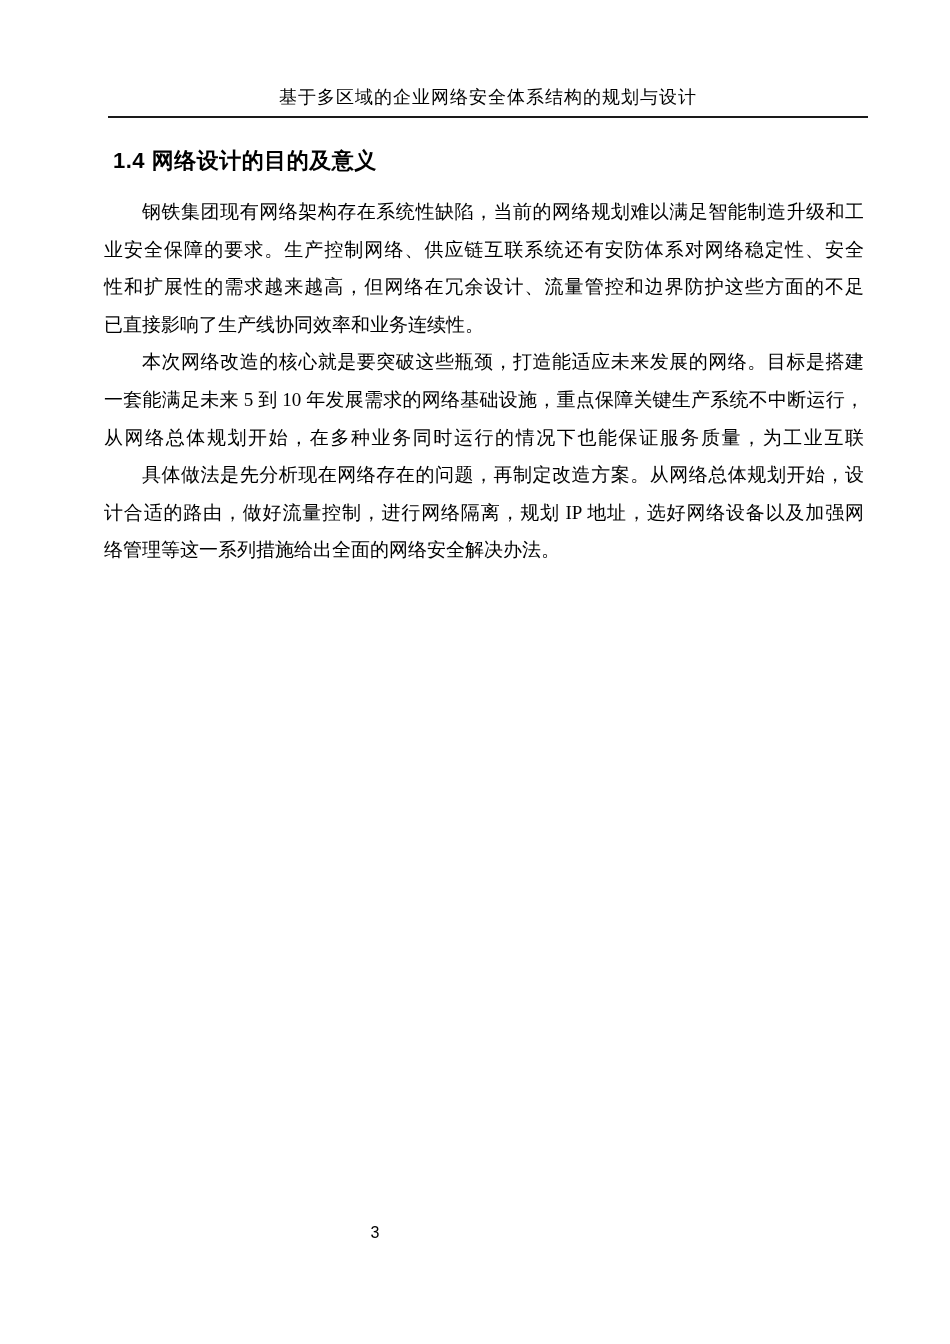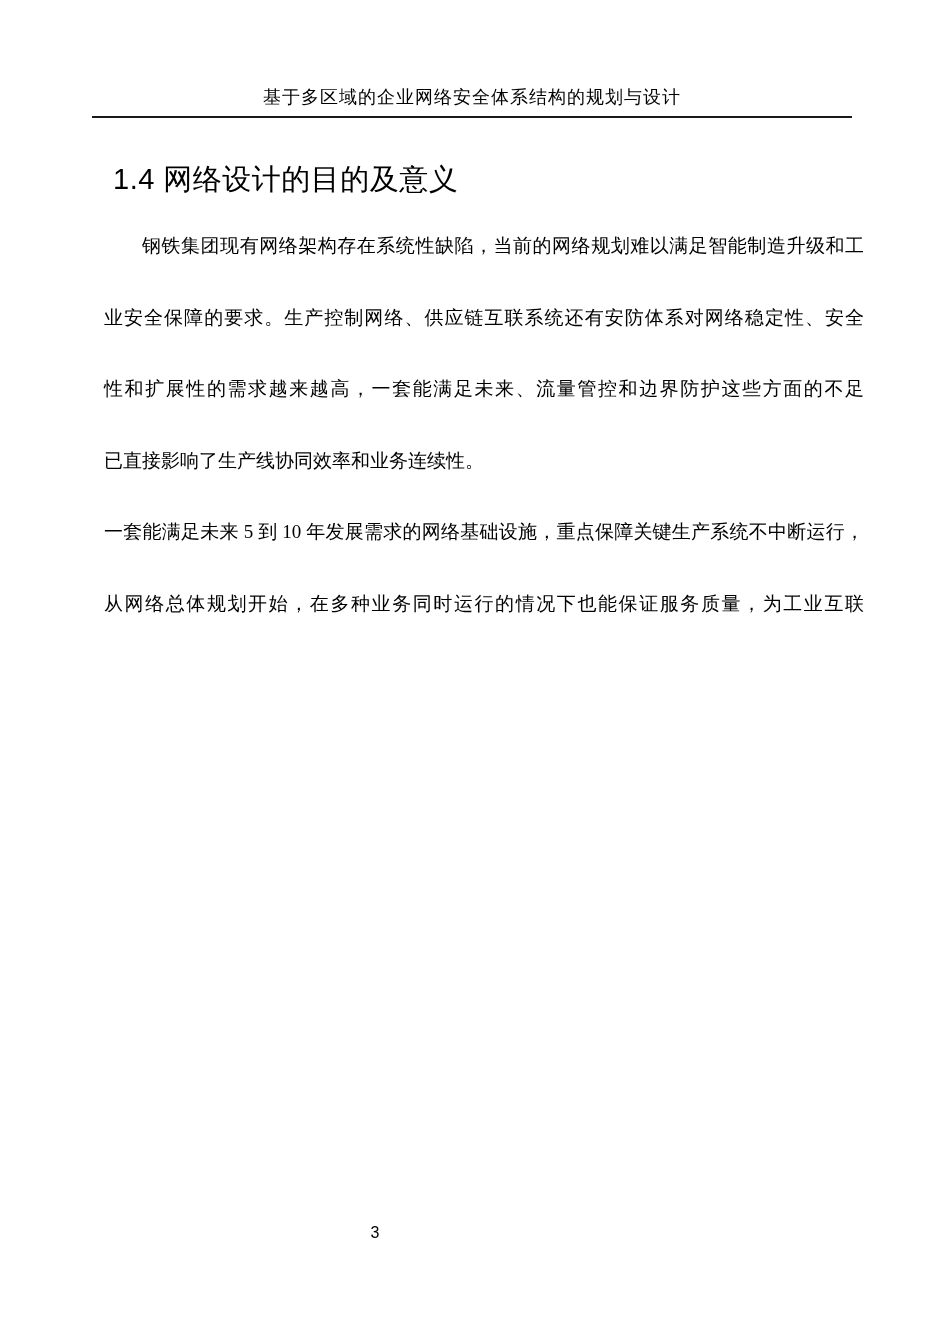--- a/index.html
+++ b/index.html
@@ -11,56 +11,55 @@
     position: relative;
     width: 950px;
     height: 1344px;
     background: #ffffff;
     color: #000000;
     font-family: "Liberation Serif", serif;
     overflow: hidden;
   }
   .page-header {
     position: absolute;
-    left: 92px;
+    left: 108px;
     width: 760px;
     top: 84px;
     text-align: center;
     font-size: 18px;
     line-height: 27px;
     padding-bottom: 5px;
     border-bottom: 2px solid #1a1a1a;
     letter-spacing: 1px;
   }
   .section-heading {
     position: absolute;
     left: 113px;
-    top: 164px;
+    top: 146px;
     font-family: "Liberation Sans", sans-serif;
-    font-weight: normal;
-    font-size: 29px;
+    font-weight: bold;
+    font-size: 22px;
     line-height: 30px;
     letter-spacing: 0.5px;
   }
   .body-paragraphs {
     position: absolute;
     left: 104px;
     width: 760px;
     top: 193px;
     font-size: 19px;
     line-height: 37.6px;
   }
   .paragraph {
     margin: 0;
   }
   .line {
     text-align: justify;
     text-align-last: justify;
     white-space: normal;
-    margin-top: 34px;
   }
   .line.first {
     text-indent: 2em;
   }
   .line.last {
     text-align-last: left;
   }
   .page-number {
     position: absolute;
     top: 1222px;
@@ -80,24 +79,30 @@
   <div class="page-header">
     <span>基于多区域的企业网络安全体系结构的规划与设计</span>
   </div>
 
   <div class="section-heading">1.4 网络设计的目的及意义</div>
 
   <div class="body-paragraphs">
       <div class="paragraph">
         <div class="line first">钢铁集团现有网络架构存在系统性缺陷，当前的网络规划难以满足智能制造升级和工</div>
         <div class="line">业安全保障的要求。生产控制网络、供应链互联系统还有安防体系对网络稳定性、安全</div>
-        <div class="line">性和扩展性的需求越来越高，一套能满足未来、流量管控和边界防护这些方面的不足</div>
+        <div class="line">性和扩展性的需求越来越高，但网络在冗余设计、流量管控和边界防护这些方面的不足</div>
         <div class="line last">已直接影响了生产线协同效率和业务连续性。</div>
       </div>
       <div class="paragraph">
+        <div class="line first">本次网络改造的核心就是要突破这些瓶颈，打造能适应未来发展的网络。目标是搭建</div>
         <div class="line">一套能满足未来 5 到 10 年发展需求的网络基础设施，重点保障关键生产系统不中断运行，</div>
         <div class="line">从网络总体规划开始，在多种业务同时运行的情况下也能保证服务质量，为工业互联</div>
+      </div>
+      <div class="paragraph">
+        <div class="line first">具体做法是先分析现在网络存在的问题，再制定改造方案。从网络总体规划开始，设</div>
+        <div class="line">计合适的路由，做好流量控制，进行网络隔离，规划 IP 地址，选好网络设备以及加强网</div>
+        <div class="line last">络管理等这一系列措施给出全面的网络安全解决办法。</div>
       </div>
     </div>
 
   <div class="page-number">3</div>
 
 </div>
 
 </body></html>

